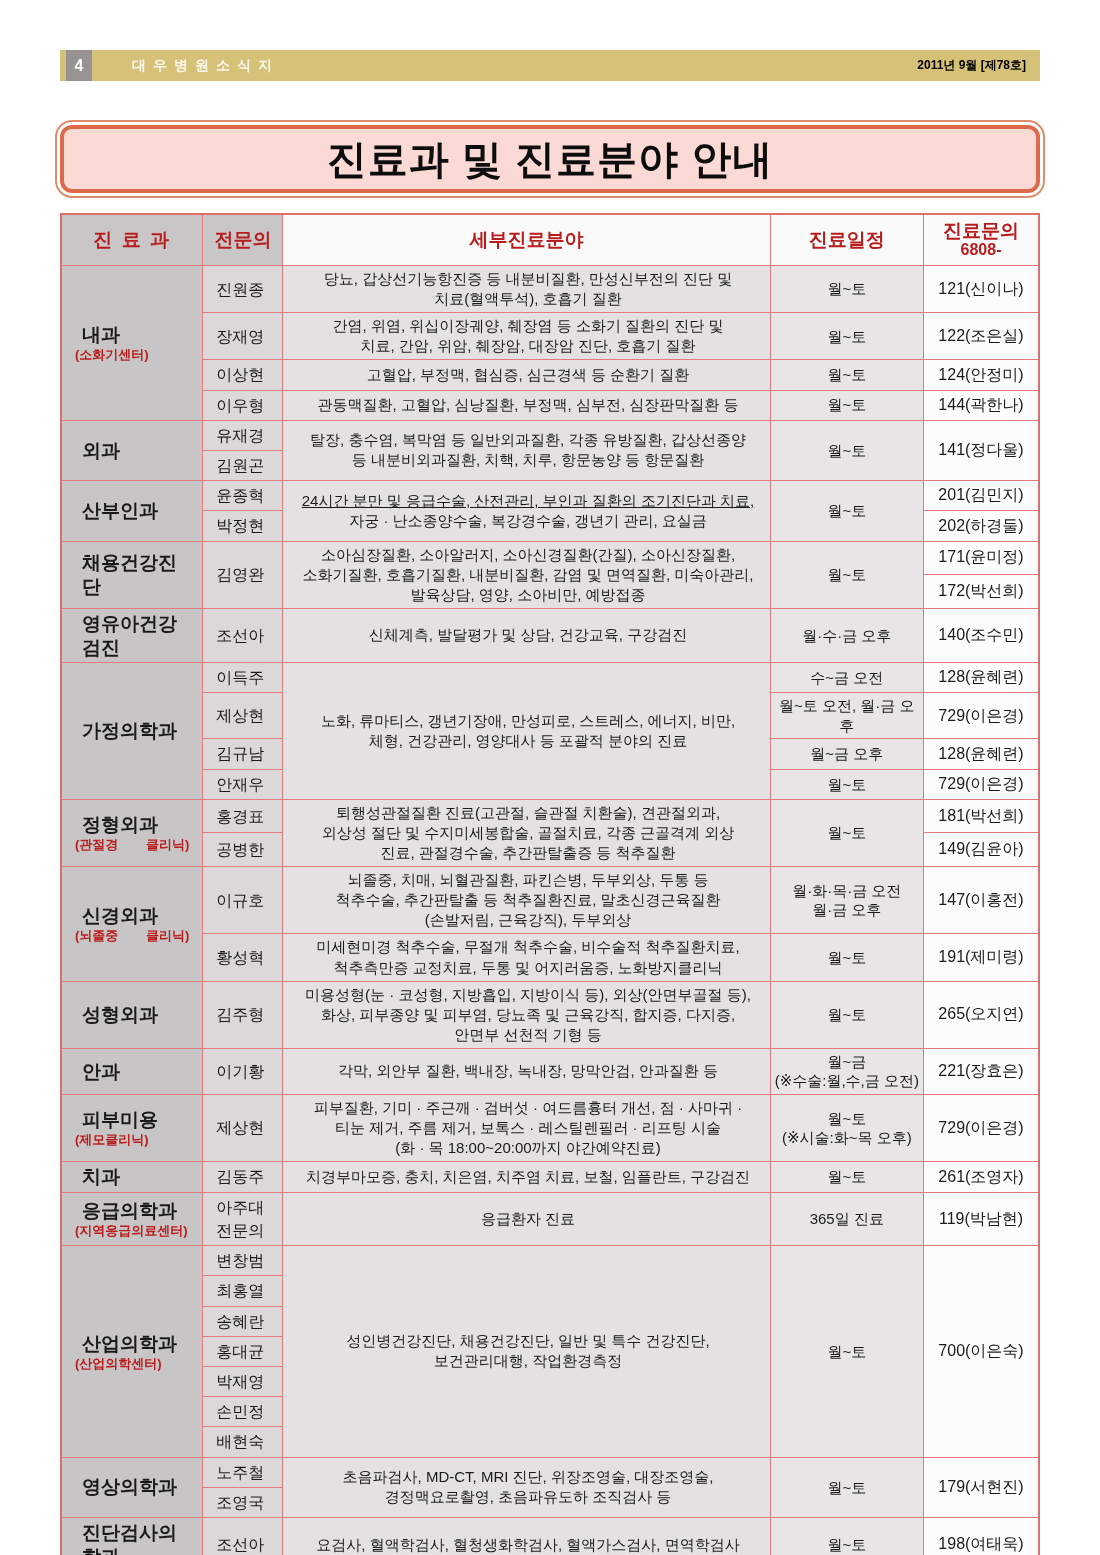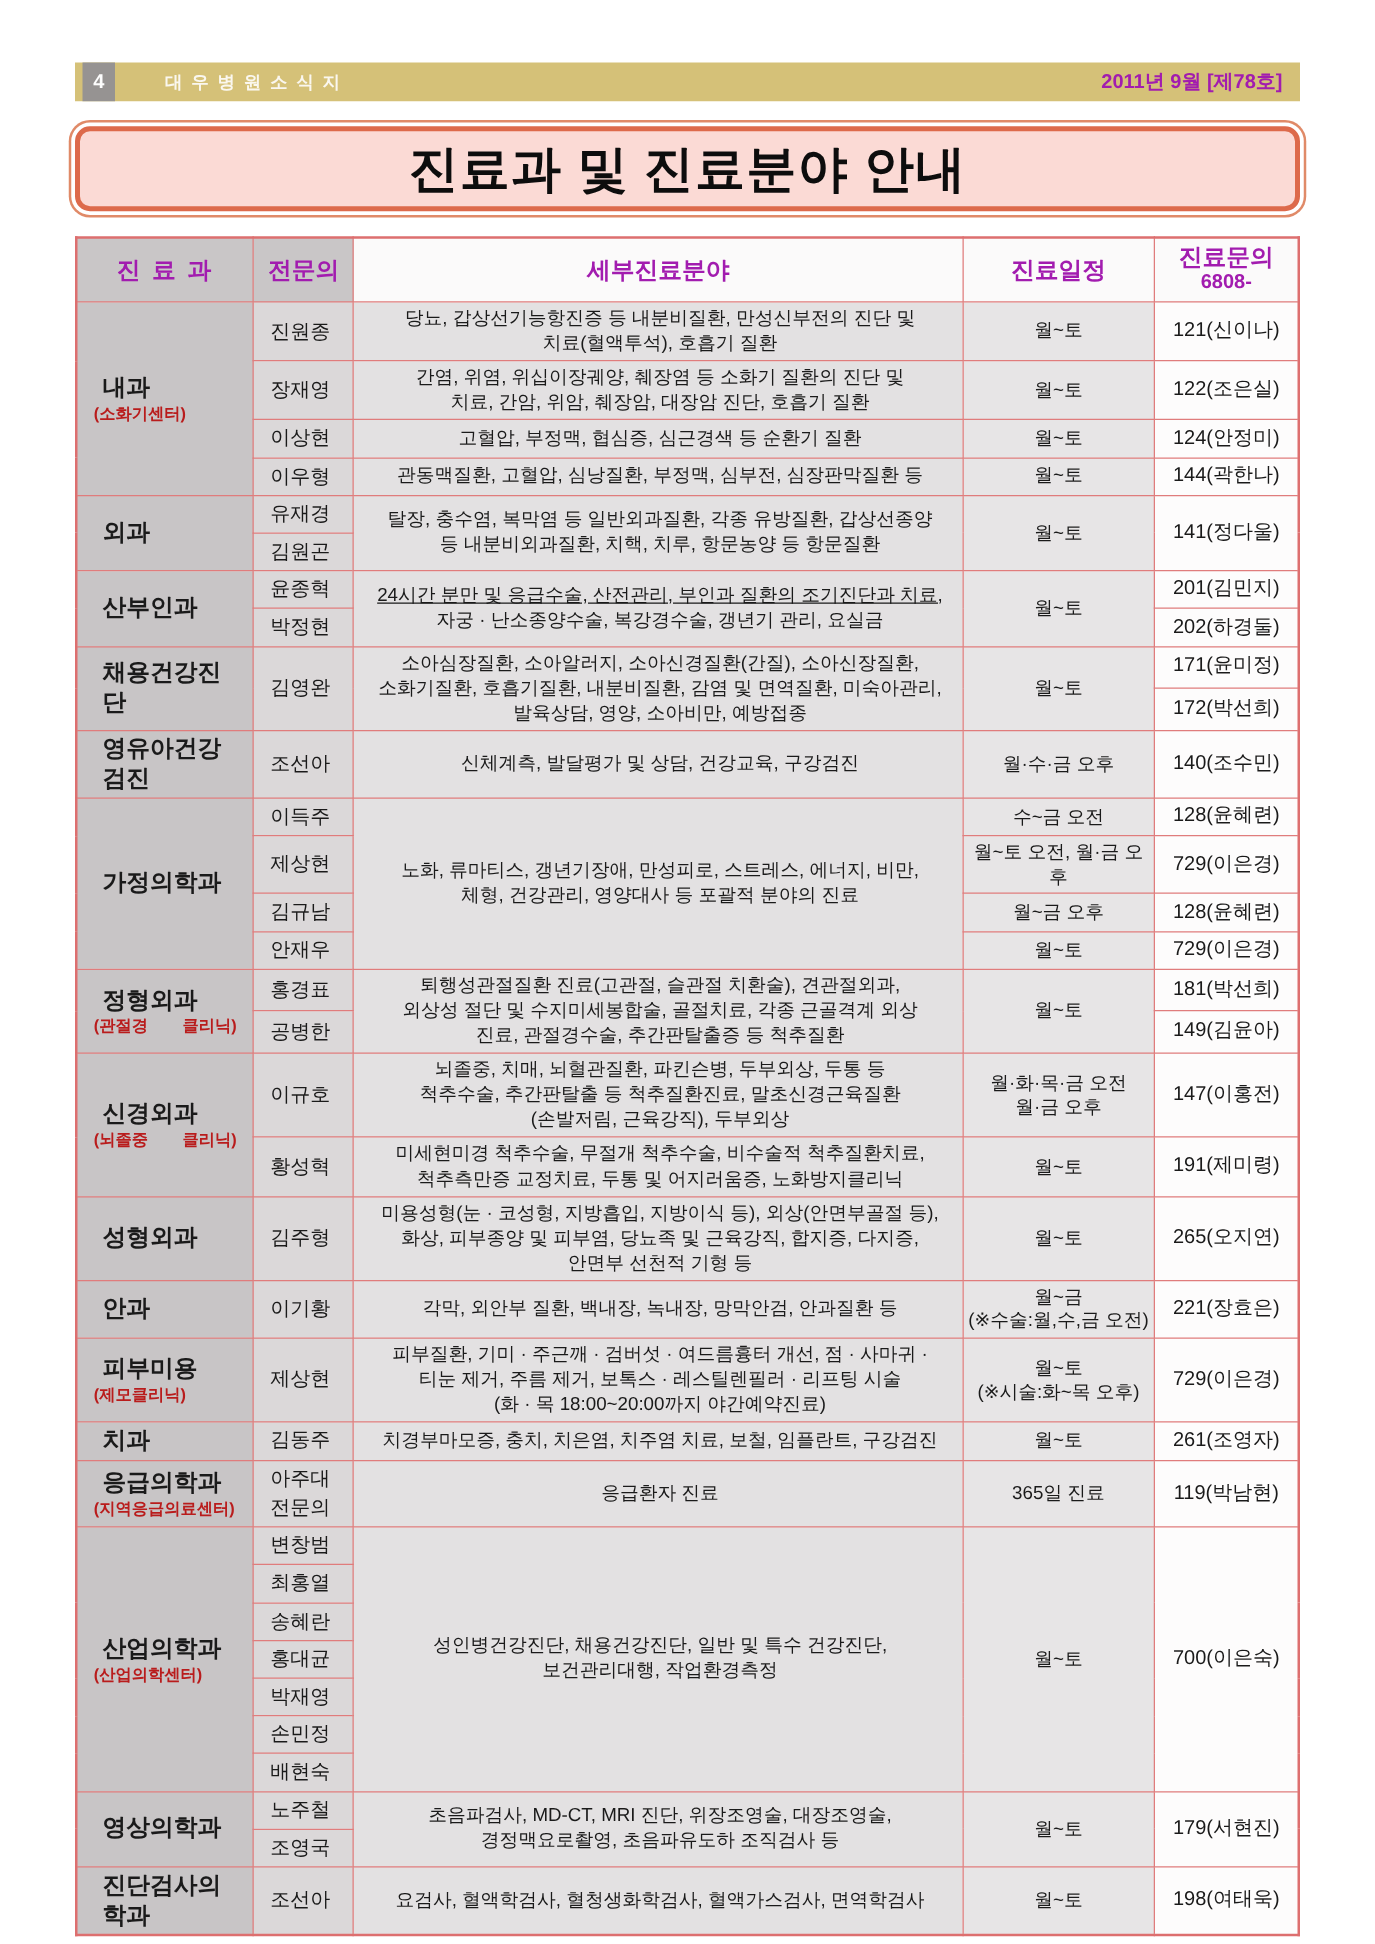--- a/index.html
+++ b/index.html
@@ -11,34 +11,34 @@
   .page{width:980px; margin:0 auto; padding-top:50px;}
 
   
   .band{height:31px; background:#d5c178; display:flex; align-items:center; position:relative;}
   .band .pagenum{
     width:26px; height:31px; background:#969392; color:#fdfdfd;
     display:flex; align-items:center; justify-content:center;
     font-size:16px; font-weight:bold; margin-left:6px;
   }
   .band .btitle{color:#faf7ef; font-size:14px; font-weight:bold; letter-spacing:7px; margin-left:40px;font-family:Liberation Mono, monospace;}
-  .band .bissue{position:absolute; right:14px; color:#a21caf; font-size:16px; font-weight:bold;}
+  .band .bissue{position:absolute; right:14px; color:#000000; font-size:12px; font-weight:bold;}
 
   
   .titlebox{
-    margin-top:20px; background:#fbdad5; border:4px solid #dd6a4b; border-radius:12px;
+    margin-top:44px; background:#fbdad5; border:4px solid #dd6a4b; border-radius:12px;
     box-shadow:0 0 0 3px #ffffff, 0 0 0 5px #e08a68;
     height:60px; display:flex; align-items:center; justify-content:center;
   }
   .titlebox h1{margin:0; font-size:40px; letter-spacing:1px; color:#0d0d0d;}
 
   
   table.clinic{margin-top:20px; width:100%; border-collapse:collapse; border:2px solid #dd6f6f; table-layout:fixed;}
   .clinic th,.clinic td{border:1px solid #e07c7c; vertical-align:middle; padding:3px 4px;}
-  .clinic thead th{height:44px; font-size:19px; font-weight:bold; background:#fbfafa; color:#a21caf;}
+  .clinic thead th{height:44px; font-size:19px; font-weight:bold; background:#fbfafa; color:#b91c1c;}
   .clinic thead th.gray{background:#c9c6c7;}
   .clinic thead .th-sub{font-size:16px; font-weight:bold; line-height:1.05;}
   .clinic thead .th-main{line-height:1.1;}
   th.c-dept{letter-spacing:2px;}
 
   td.t-dept{background:#c8c5c6; text-align:center;}
   td.t-doc{background:#dbd8d9;}
   td.t-detail{background:#e3e1e2; padding-left:9px; padding-right:6px;}
   td.t-sched{background:#e7e5e6; text-align:center;}
   td.t-contact{background:#fdfcfc; text-align:center;}

